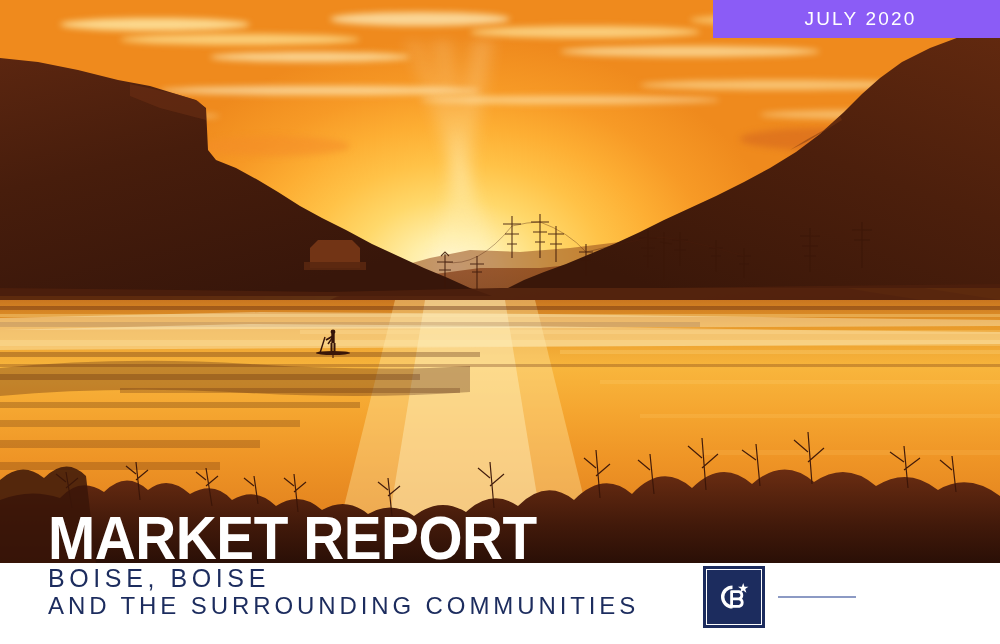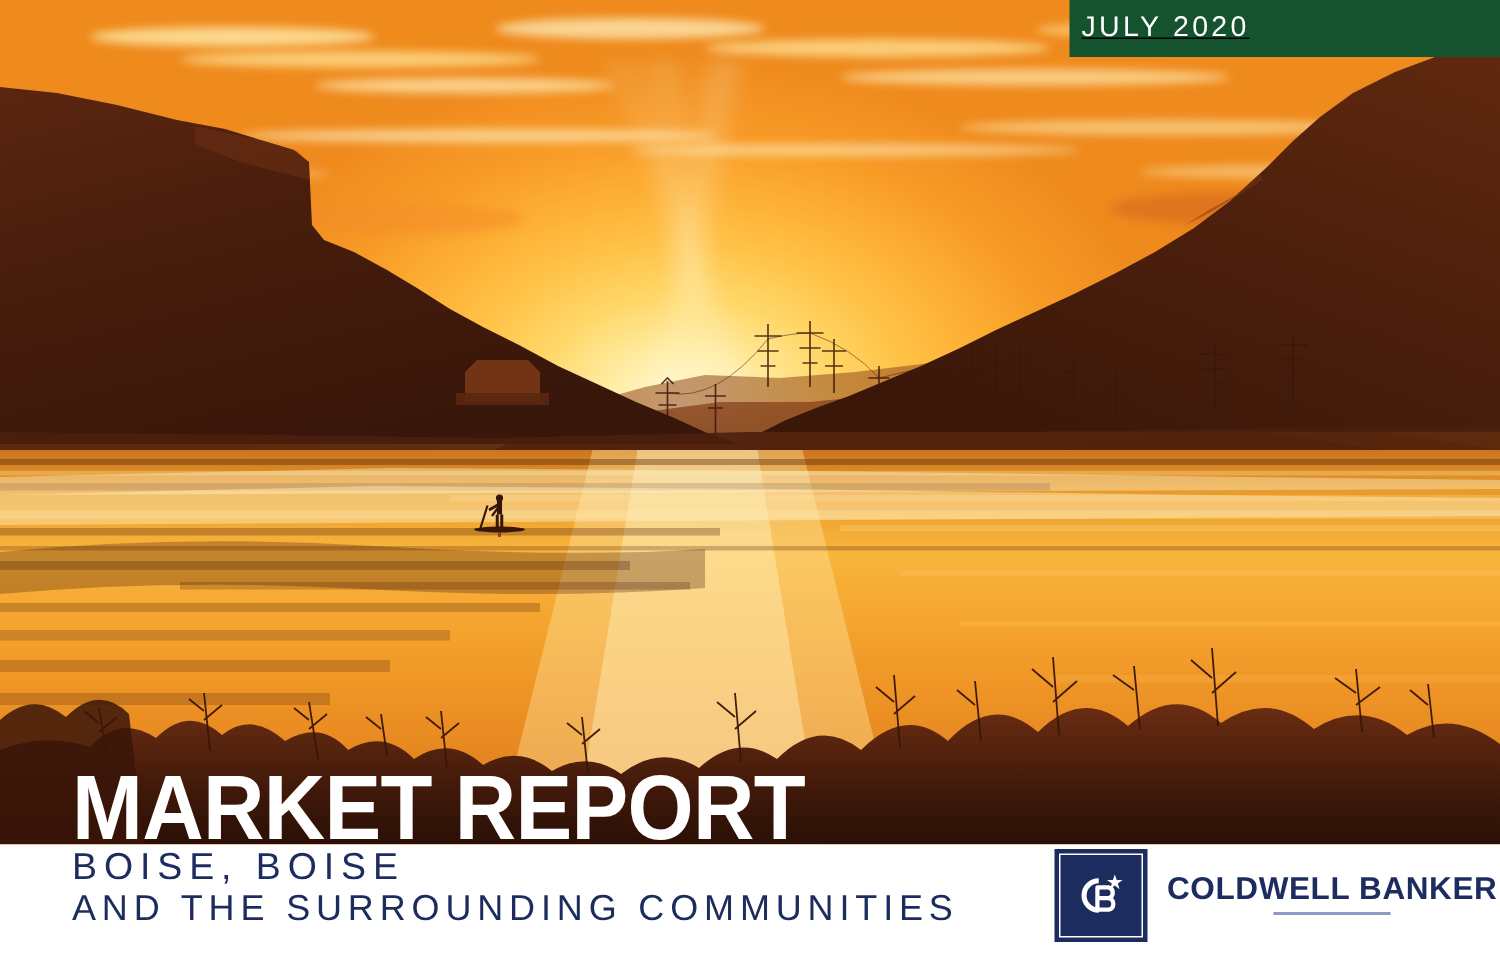--- a/index.html
+++ b/index.html
@@ -69,25 +69,25 @@
   
   .paddler { position: absolute; }
 
   
   .date-banner {
     position: absolute;
     left: 713px;
     top: 0;
     width: 287px;
     height: 38px;
-    background: #14532d;
+    background: #8b5cf6;
     display: flex;
     align-items: center;
+    justify-content: center;
     z-index: 30;
-    text-decoration: underline;
   }
   .date-banner .date-text {
     color: #ffffff;
     font-size: 19px;
     letter-spacing: 2.2px;
     font-weight: 400;
     white-space: nowrap;
     padding-left: 8px;
   }
 
@@ -417,18 +417,17 @@
 
           <path d="M17.6,14.6 L17.6,29.4 L25.2,29.4 A3.9,3.9 0 0,0 25.2,21.8
                    L17.6,21.8 L25.0,21.8 A3.7,3.7 0 0,0 25.0,14.6 Z" fill="none" stroke="#ffffff" stroke-width="2.8" stroke-linejoin="round"></path>
 
           <path d="M29.2,6.0 L30.5,9.7 L34.4,9.7 L31.2,12.0 L32.4,15.8 L29.2,13.4
                    L26.0,15.8 L27.2,12.0 L24.0,9.7 L27.9,9.7 Z" fill="#ffffff"></path>
         </svg>
       </div>
     </div>
     <div class="logo-words">
-      <div class="logo-line1">COLDWELL BANKER</div>
       <div class="logo-rule"></div>
     </div>
   </div>
 
 </div>
 
 </body></html>

